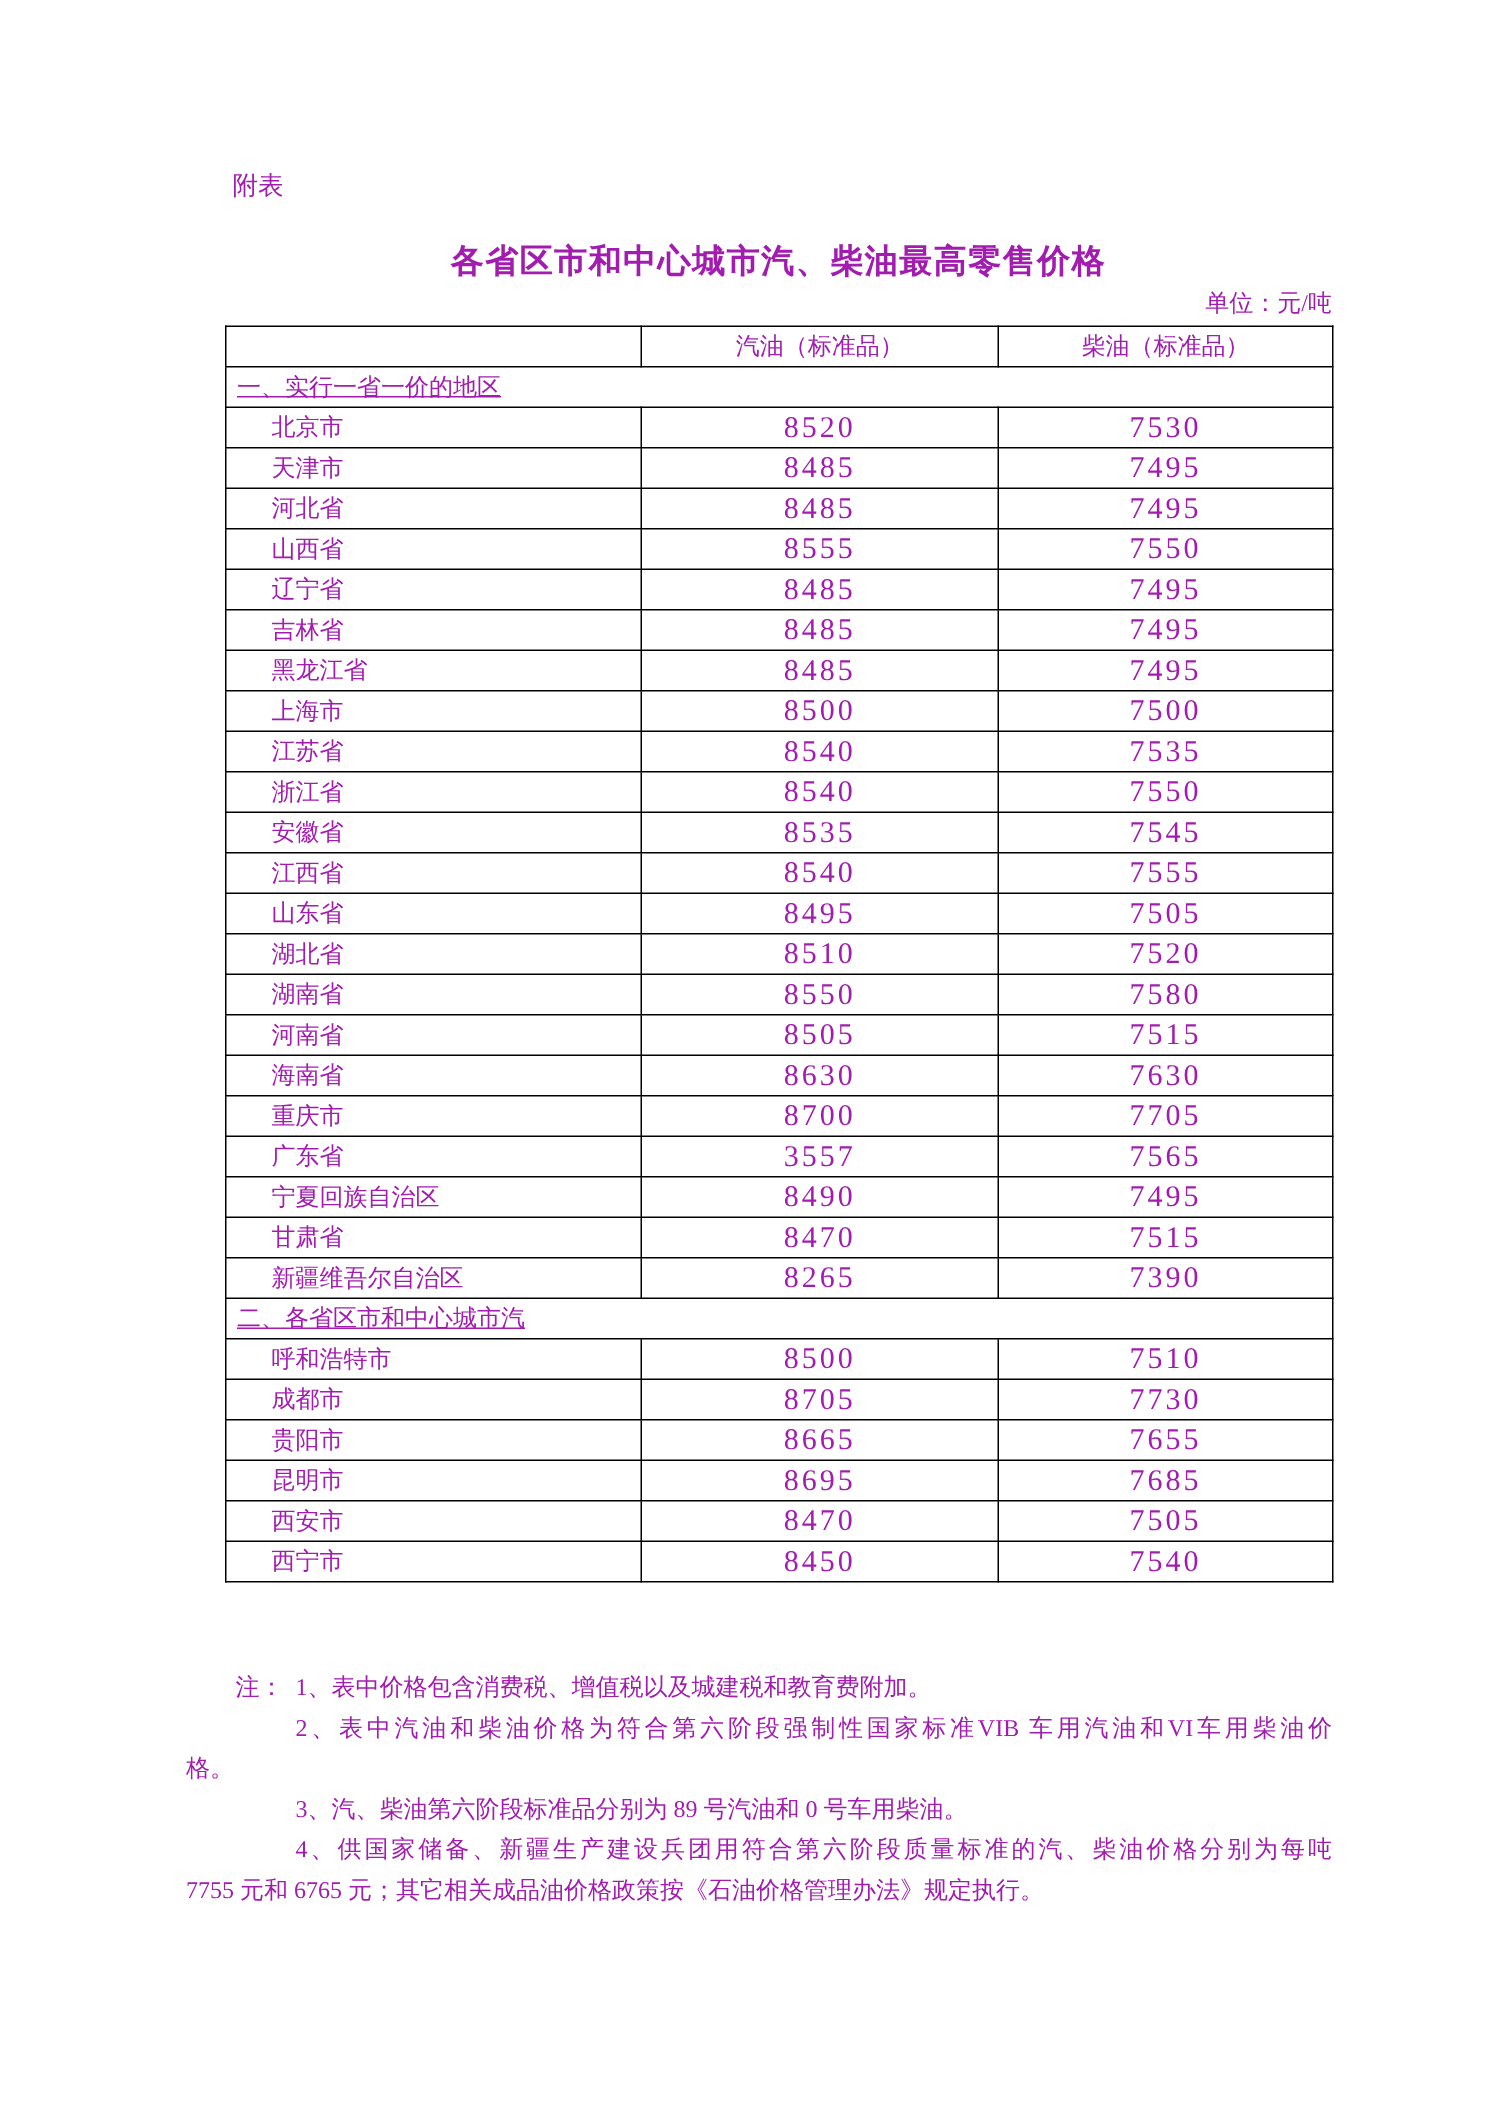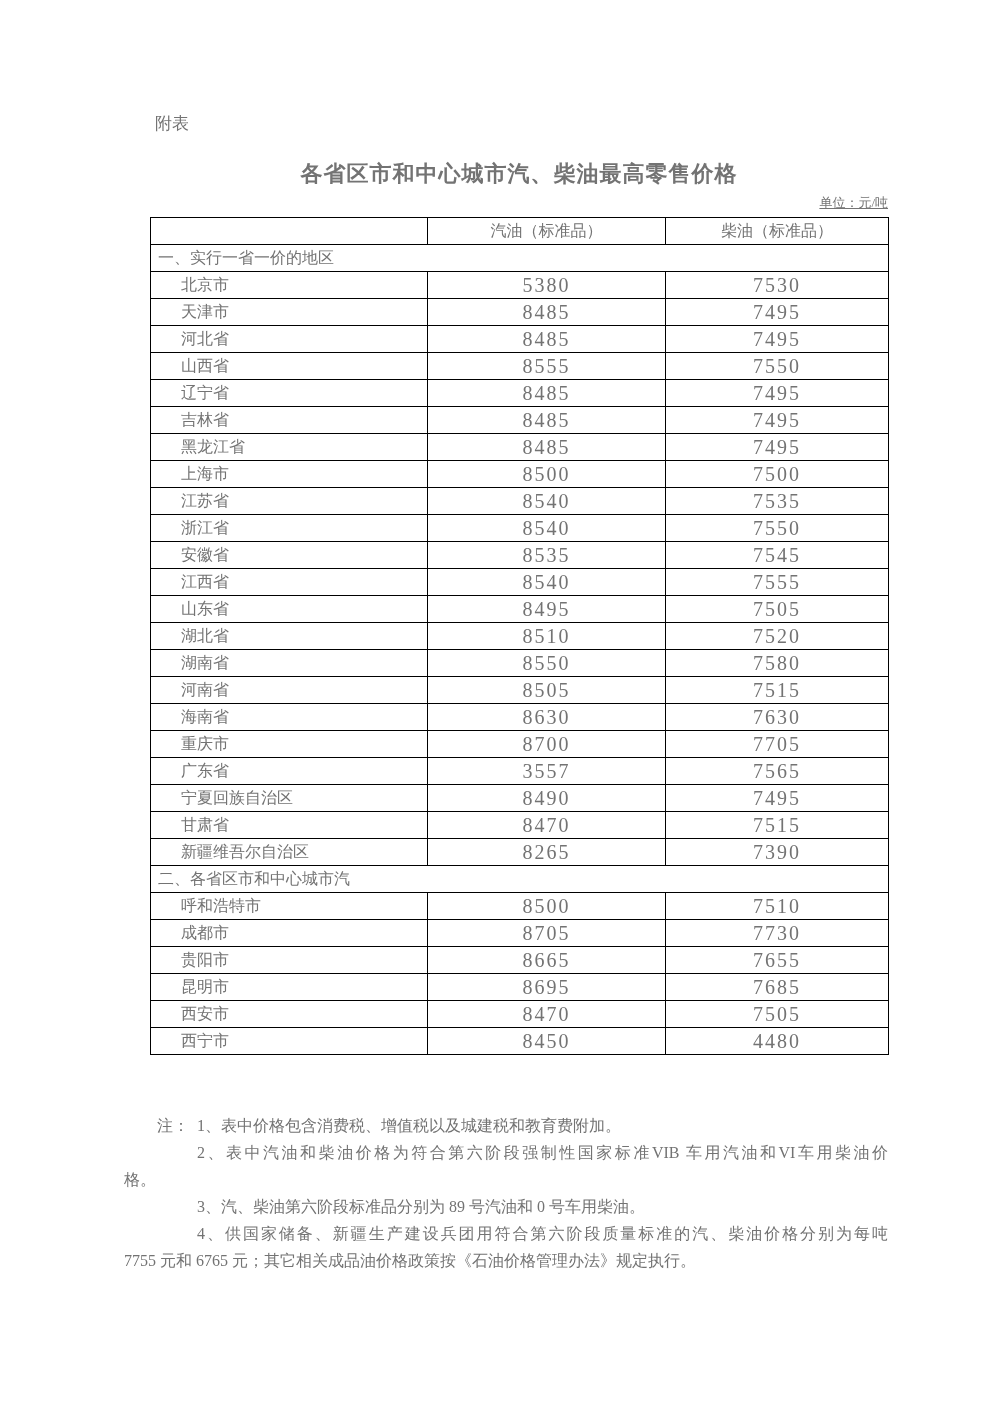--- a/index.html
+++ b/index.html
@@ -6,21 +6,21 @@
     margin: 0;
     padding: 0;
     background: #e8e8e8;
   }
   .page {
     position: relative;
     width: 1000px;
     height: 1414px;
     margin: 0 auto;
     background: #ffffff;
-    color: #737373;
+    color: #a21caf;
     font-family: "Liberation Serif", "DejaVu Serif", serif;
     overflow: hidden;
   }
   .doc-tag {
     position: absolute;
     left: 155px;
     top: 112px;
     font-size: 17px;
     line-height: 24px;
   }
@@ -36,23 +36,22 @@
     font-size: 22px;
     line-height: 25px;
     letter-spacing: 1px;
   }
   .unit-label {
     position: absolute;
     left: 150px;
     top: 192px;
     width: 738px;
     text-align: right;
-    font-size: 13px;
+    font-size: 16px;
     line-height: 22px;
-    text-decoration: underline;
   }
   table.price-table {
     position: absolute;
     left: 150px;
     top: 217px;
     width: 738px;
     border-collapse: collapse;
     table-layout: fixed;
   }
   .price-table col.c1 { width: 277px; }
@@ -65,20 +64,21 @@
     font-weight: normal;
     font-size: 16px;
     vertical-align: middle;
     overflow: hidden;
     white-space: nowrap;
   }
   .price-table th { text-align: center; }
   td.section-cell {
     text-align: left;
     padding-left: 7px;
+    text-decoration: underline;
   }
   td.region-cell {
     text-align: left;
     padding-left: 30px;
   }
   td.price-cell {
     text-align: center;
     font-size: 20px;
     letter-spacing: 2px;
   }
@@ -125,21 +125,21 @@
         <th>汽油（标准品）</th>
         <th>柴油（标准品）</th>
       </tr>
     </thead>
     <tbody>
         <tr>
           <td colspan="3" class="section-cell">一、实行一省一价的地区</td>
         </tr>
         <tr>
           <td class="region-cell">北京市</td>
-          <td class="price-cell">5380</td>
+          <td class="price-cell">8520</td>
           <td class="price-cell">7530</td>
         </tr>
         <tr>
           <td class="region-cell">天津市</td>
           <td class="price-cell">8485</td>
           <td class="price-cell">7495</td>
         </tr>
         <tr>
           <td class="region-cell">河北省</td>
           <td class="price-cell">8485</td>
@@ -264,21 +264,21 @@
           <td class="price-cell">7685</td>
         </tr>
         <tr>
           <td class="region-cell">西安市</td>
           <td class="price-cell">8470</td>
           <td class="price-cell">7505</td>
         </tr>
         <tr>
           <td class="region-cell">西宁市</td>
           <td class="price-cell">8450</td>
-          <td class="price-cell">4480</td>
+          <td class="price-cell">7540</td>
         </tr>
       </tbody>
   </table>
 
   <div class="notes">
     <span class="note-label">注：</span>
   <div class="note-line note-first">1、表中价格包含消费税、增值税以及城建税和教育费附加。</div>
       <div class="note-line note-first note-fill">2、表中汽油和柴油价格为符合第六阶段强制性国家标准VIB 车用汽油和VI车用柴油价</div>
       <div class="note-line">格。</div>
       <div class="note-line note-first">3、汽、柴油第六阶段标准品分别为 89 号汽油和 0 号车用柴油。</div>

